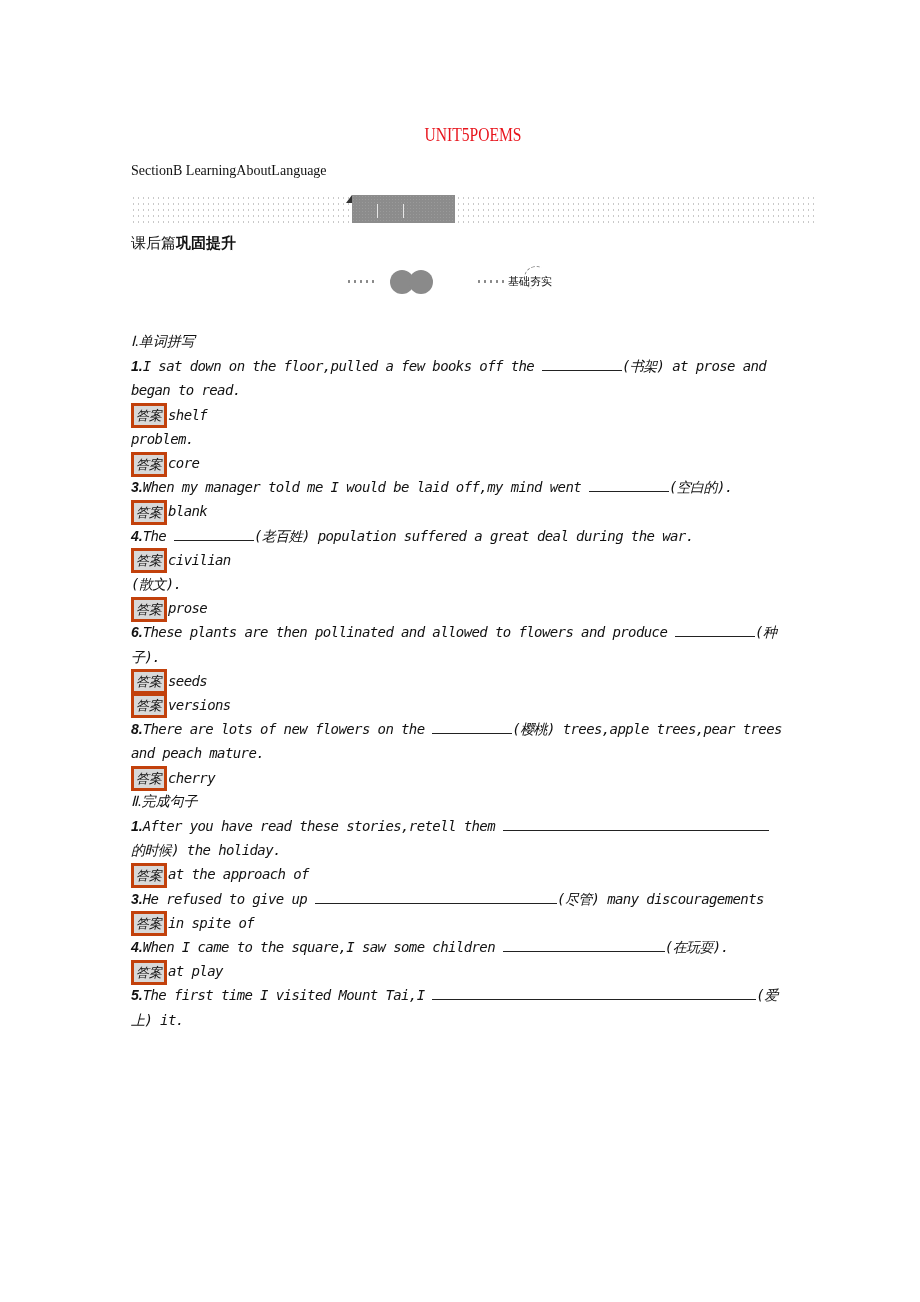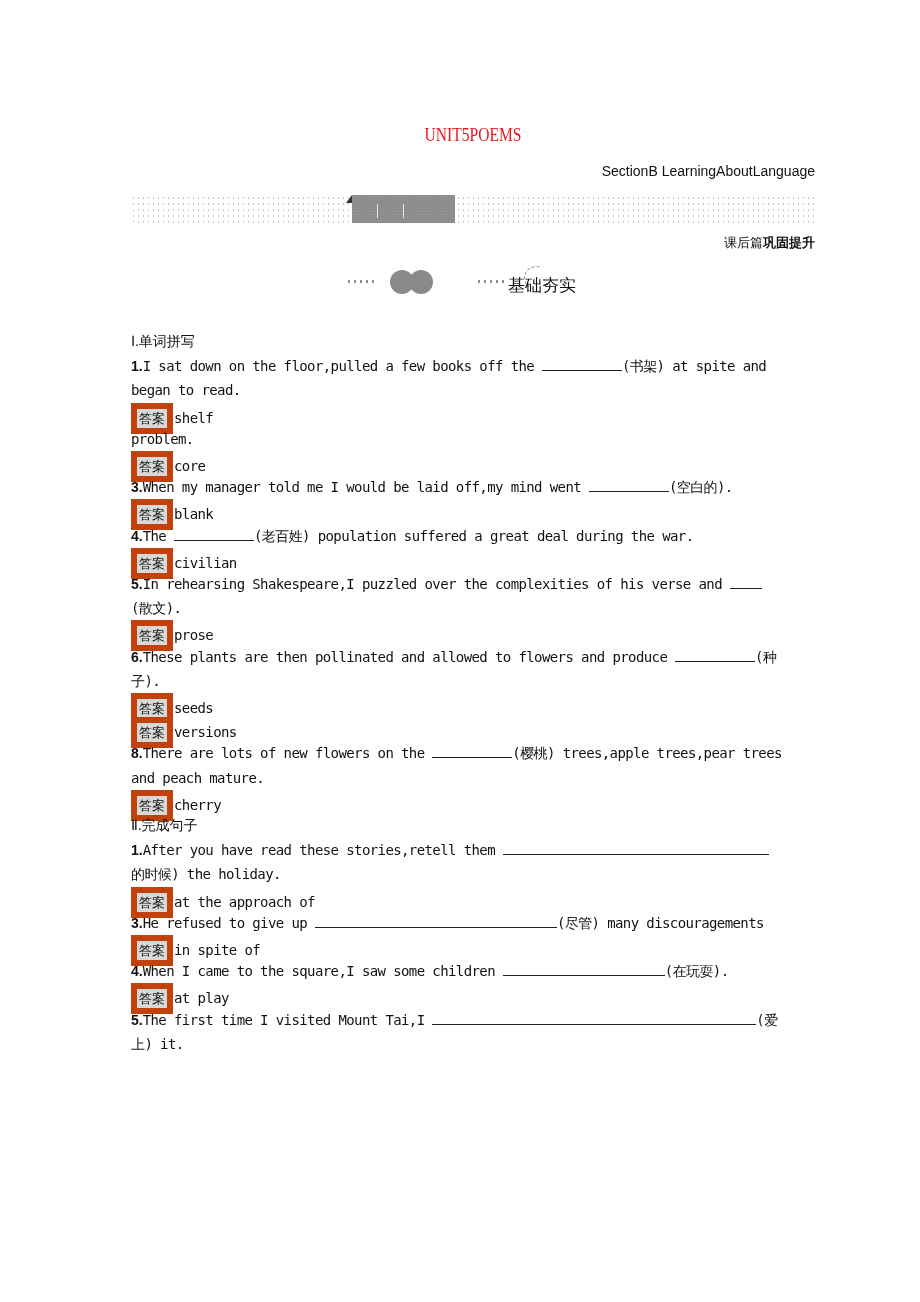--- a/index.html
+++ b/index.html
@@ -8,58 +8,58 @@
     font-family: "DejaVu Serif", "Liberation Serif", serif;
     color: #111; position: relative; overflow: hidden;
   }
   .page { position: absolute; left: 131px; top: 0; width: 684px; }
   .title {
     position: absolute; top: 124px; left: 0; width: 684px; text-align: center;
     color: #e8141c; font-size: 19px; letter-spacing: 0px;
     font-family: "Liberation Serif", serif; transform: scaleX(0.82); transform-origin: center;
   }
   .subtitle {
-    position: absolute; top: 163px; left: 0; width: 684px; text-align: right;
-    font-size: 14px; font-family: Liberation Sans, sans-serif;
+    position: absolute; top: 163px; left: 0; width: 684px; text-align: left;
+    font-size: 14px; font-family: Liberation Serif, serif;
   }
   .banner {
     position: absolute; top: 195px; left: 0; width: 684px; height: 28px;
     background-image: radial-gradient(circle, #c9c9c9 0.8px, transparent 1.1px);
     background-size: 5px 6px;
   }
   .banner-block {
     position: absolute; left: 221px; top: 0; width: 103px; height: 28px;
     background: #8c8c8c;
     background-image: radial-gradient(circle, #9a9a9a 0.7px, transparent 1px);
     background-size: 3px 3px;
   }
   .banner-block .tick { position: absolute; top: 9px; width: 1px; height: 14px; background: #e6e6e6; }
   .banner-corner {
     position: absolute; left: 215px; top: 0; width: 0; height: 0;
     border-left: 6px solid transparent; border-bottom: 8px solid #333;
   }
   .sub-heading {
-    position: absolute; top: 234px; left: 0; width: 684px; text-align: right; font-size: 13px;
+    position: absolute; top: 234px; left: 0; width: 684px; text-align: left; font-size: 15px;
   }
   .sub-heading b { font-weight: bold; }
   .basics-row { position: absolute; top: 266px; left: 0; width: 684px; height: 30px; }
   .dots { position: absolute; top: 14px; height: 3px; width: 32px;
     background-image: radial-gradient(circle, #888 1.1px, transparent 1.4px); background-size: 6px 3px; }
   .circle { position: absolute; top: 4px; width: 24px; height: 24px; border-radius: 50%; background: #8a8a8a; }
   .arc { position: absolute; top: 0px; left: 393px; width: 24px; height: 24px; border-radius: 50%;
     border: 1.5px dashed #888; border-right-color: transparent; border-bottom-color: transparent; transform: rotate(-20deg); }
-  .basics-label { position: absolute; top: 8px; left: 377px; font-size: 17px; }
-  .content { position: absolute; top: 330px; left: 0; width: 684px; }
+  .basics-label { position: absolute; top: 8px; left: 377px; font-size: 11px; }
+  .content { position: absolute; top: 330px; left: 0; width: 684px; font-style: italic; }
   .line { font-size: 14px; line-height: 24.2px; white-space: nowrap; font-family: "DejaVu Sans Mono", "Liberation Mono", monospace; letter-spacing: -0.6px; }
   .line .num { font-family: "Liberation Sans", sans-serif; font-weight: bold; letter-spacing: 0; }
   .section-title { font-size: 14px; line-height: 24.2px; font-family: "Liberation Serif", serif; }
   .blank { display: inline-block; border-bottom: 1px solid #222; height: 14px; vertical-align: baseline; }
   .answer-row { font-size: 14px; line-height: 24.2px; height: 24.2px; font-family: "DejaVu Sans Mono", "Liberation Mono", monospace; letter-spacing: -0.6px; }
   .answer-tag {
-    display: inline-block; border: 6px solid #c2410c; background: #d8d8d8;
+    display: inline-block; border: 3px solid #c2410c; background: #d8d8d8;
     font-family: "DejaVu Sans", sans-serif; font-size: 13px; line-height: 19px; padding: 0 2px;
     letter-spacing: 0; vertical-align: middle; margin-right: 1px;
   }
 </style>
 </head>
 <body>
 
 <div class="page">
   <div class="title">UNIT5POEMS</div>
   <div class="subtitle">SectionB  LearningAboutLanguage</div>
@@ -81,34 +81,33 @@
     <div class="arc"></div>
     <div class="circle" style="left:259px"></div>
     <div class="circle" style="left:278px"></div>
     <div class="dots" style="left:345px"></div>
     <span class="basics-label">基础夯实</span>
   </div>
 
   <div class="content">
     <div class="section-title">Ⅰ.单词拼写</div>
 
-    <div class="line"><span class="num">1.</span><span>I sat down on the floor,pulled a few books off the </span><span class="blank" style="width:80px"></span><span>(书架) at spite and</span></div>
+    <div class="line"><span class="num">1.</span><span>I sat down on the floor,pulled a few books off the </span><span class="blank" style="width:80px"></span><span>(书架) at prose and</span></div>
     <div class="line">began to read.</div>
     <div class="answer-row"><span class="answer-tag">答案</span><span>shelf</span></div>
 
     <div class="line">problem.</div>
     <div class="answer-row"><span class="answer-tag">答案</span><span>core</span></div>
 
     <div class="line"><span class="num">3.</span><span>When my manager told me I would be laid off,my mind went </span><span class="blank" style="width:80px"></span><span>(空白的).</span></div>
     <div class="answer-row"><span class="answer-tag">答案</span><span>blank</span></div>
 
     <div class="line"><span class="num">4.</span><span>The </span><span class="blank" style="width:80px"></span><span>(老百姓) population suffered a great deal during the war.</span></div>
     <div class="answer-row"><span class="answer-tag">答案</span><span>civilian</span></div>
 
-    <div class="line"><span class="num">5.</span><span>In rehearsing Shakespeare,I puzzled over the complexities of his verse and </span><span class="blank" style="width:32px"></span></div>
     <div class="line">(散文).</div>
     <div class="answer-row"><span class="answer-tag">答案</span><span>prose</span></div>
 
     <div class="line"><span class="num">6.</span><span>These plants are then pollinated and allowed to flowers and produce </span><span class="blank" style="width:80px"></span><span>(种</span></div>
     <div class="line">子).</div>
     <div class="answer-row"><span class="answer-tag">答案</span><span>seeds</span></div>
 
     <div class="answer-row"><span class="answer-tag">答案</span><span>versions</span></div>
 
     <div class="line"><span class="num">8.</span><span>There are lots of new flowers on the </span><span class="blank" style="width:80px"></span><span>(樱桃) trees,apple trees,pear trees</span></div>

